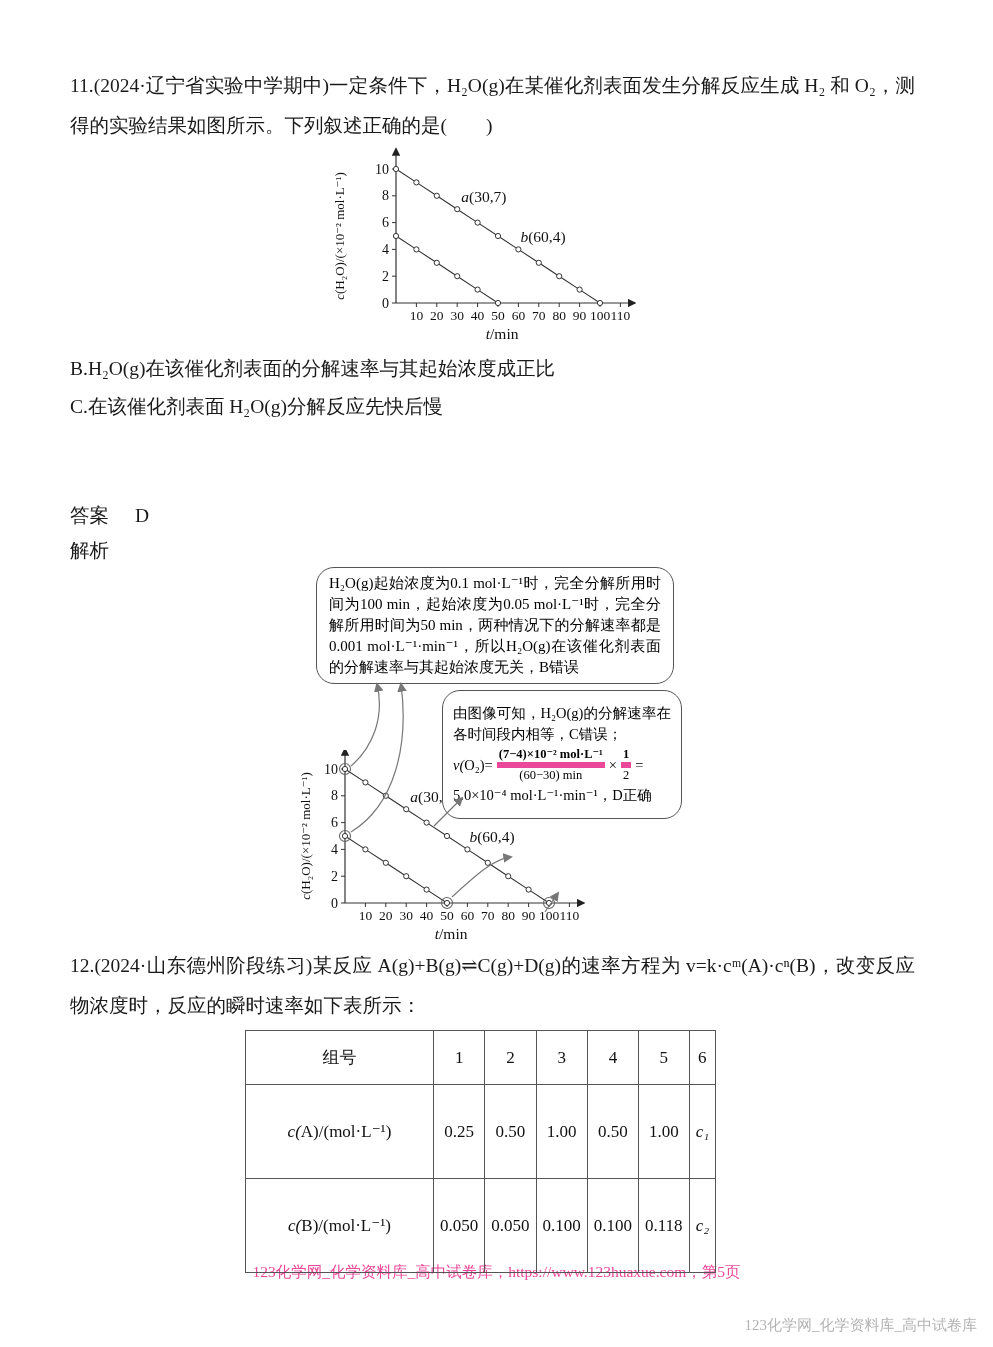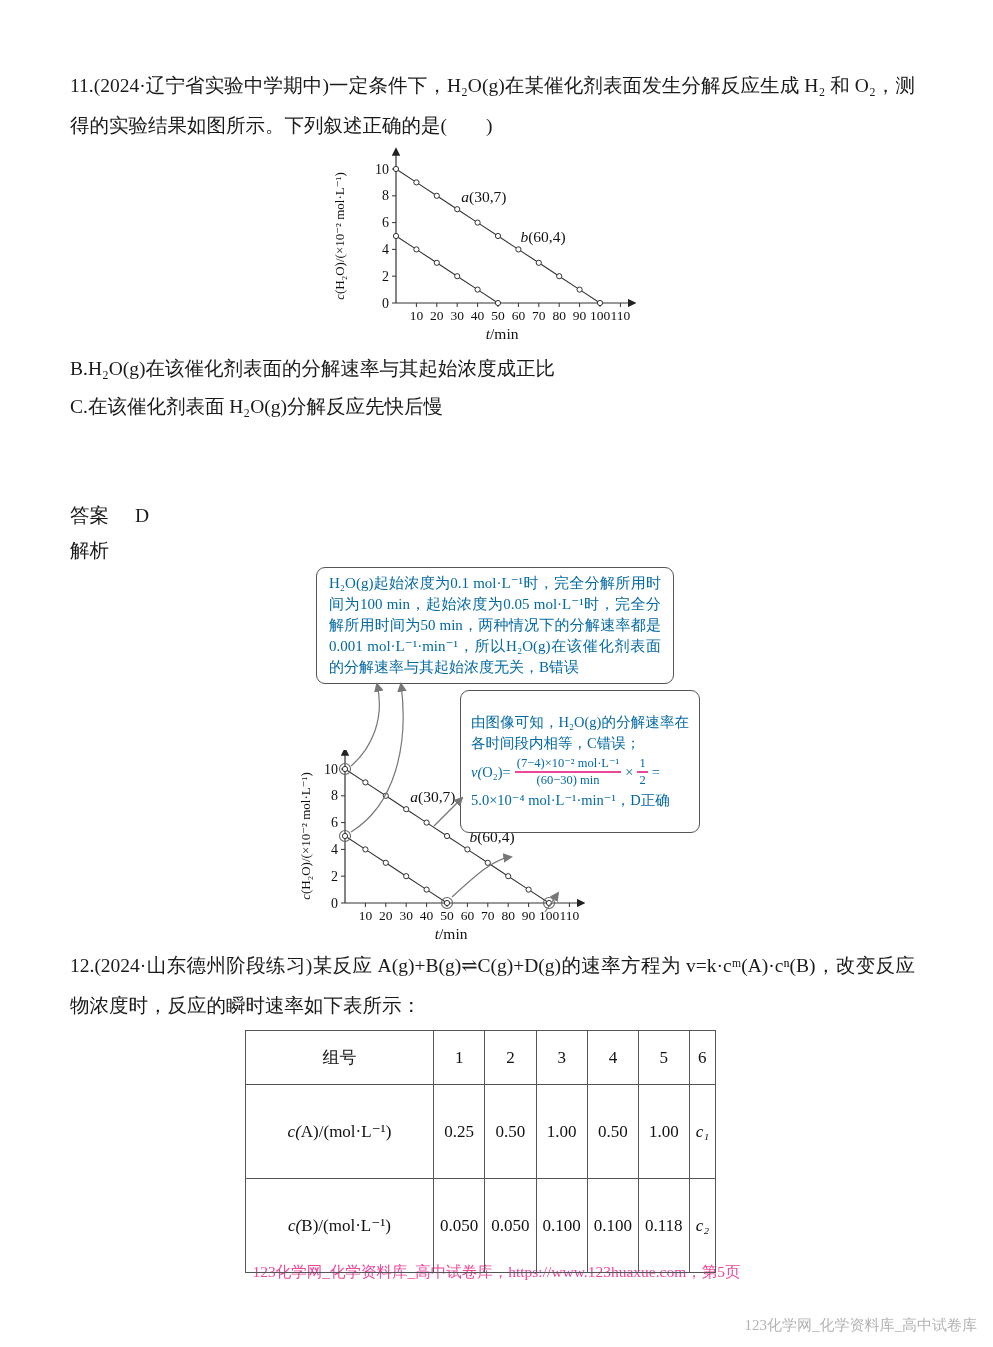--- a/index.html
+++ b/index.html
@@ -10,31 +10,31 @@
   #q11-stem{top:66px;}
   #q12-stem{top:946px;}
   .chart1{position:absolute;left:330px;top:138px;}
   .options{position:absolute;left:70px;top:350px;width:845px;}
   .options p{margin:0;font-size:19.5px;line-height:37.5px;}
   .answer-line{position:absolute;left:70px;top:498px;margin:0;font-size:19.5px;line-height:35px;}
   .answer-line .ans-val{margin-left:26px;}
   .analysis-label{position:absolute;left:70px;top:533px;margin:0;font-size:19.5px;line-height:35px;}
   .analysis-figure{position:absolute;left:0;top:560px;width:993px;height:400px;}
   .analysis-figure svg.chartsvg{position:absolute;left:299px;top:190px;z-index:1;}
-  .callout{position:absolute;z-index:2;background:#fff;border:1.4px solid #555;border-radius:9px;
-           text-align:justify;color:#0369a1;}
+  .callout{position:absolute;z-index:2;background:#fff;border:1.4px solid #555;border-radius:18px;
+           text-align:justify;color:#000000;}
   .box1{left:316px;top:7px;width:332px;padding:5px 12px;font-size:15px;line-height:21px;}
-  .box2{left:460px;top:130px;width:218px;padding:21px 10px;font-size:14.5px;line-height:21px;}
+  .box2{left:442px;top:130px;width:218px;padding:12px 10px;font-size:14.5px;line-height:21px;}
   .box2 p{margin:0;}
   .box3{left:515px;top:240px;width:152px;padding:4px 8px;font-size:14px;line-height:20.5px;}
   .eq-line{display:flex;align-items:center;gap:4px;font-size:14.5px;line-height:17px;margin:2px 0;}
   .fl{display:inline-block;}
   .fl::first-letter{font-style:italic;}
   .frac{display:inline-flex;flex-direction:column;text-align:center;font-size:12.5px;line-height:15px;}
-  .frac .num{border-bottom:2px solid #ec4899;padding:0 2px;}
+  .frac .num{border-bottom:6px solid #ec4899;padding:0 2px;font-weight:bold;}
   .overlay{position:absolute;left:0;top:0;z-index:3;pointer-events:none;}
   .arr{fill:none;stroke:#777;stroke-width:1.2px;}
   svg text{font-family:"Liberation Serif","DejaVu Serif","DejaVu Sans",serif;fill:#111;}
   table.qtable{position:absolute;left:245px;top:1030px;border-collapse:collapse;z-index:1;
         font-size:17px;color:#111;}
   table.qtable td,table.qtable th{border:1.2px solid #555;text-align:center;font-weight:normal;
         padding:4px 6px;}
   table.qtable th{height:45px;}
   table.qtable td{height:85px;}
   td.rowlabel,th.collabel{width:175px;}

